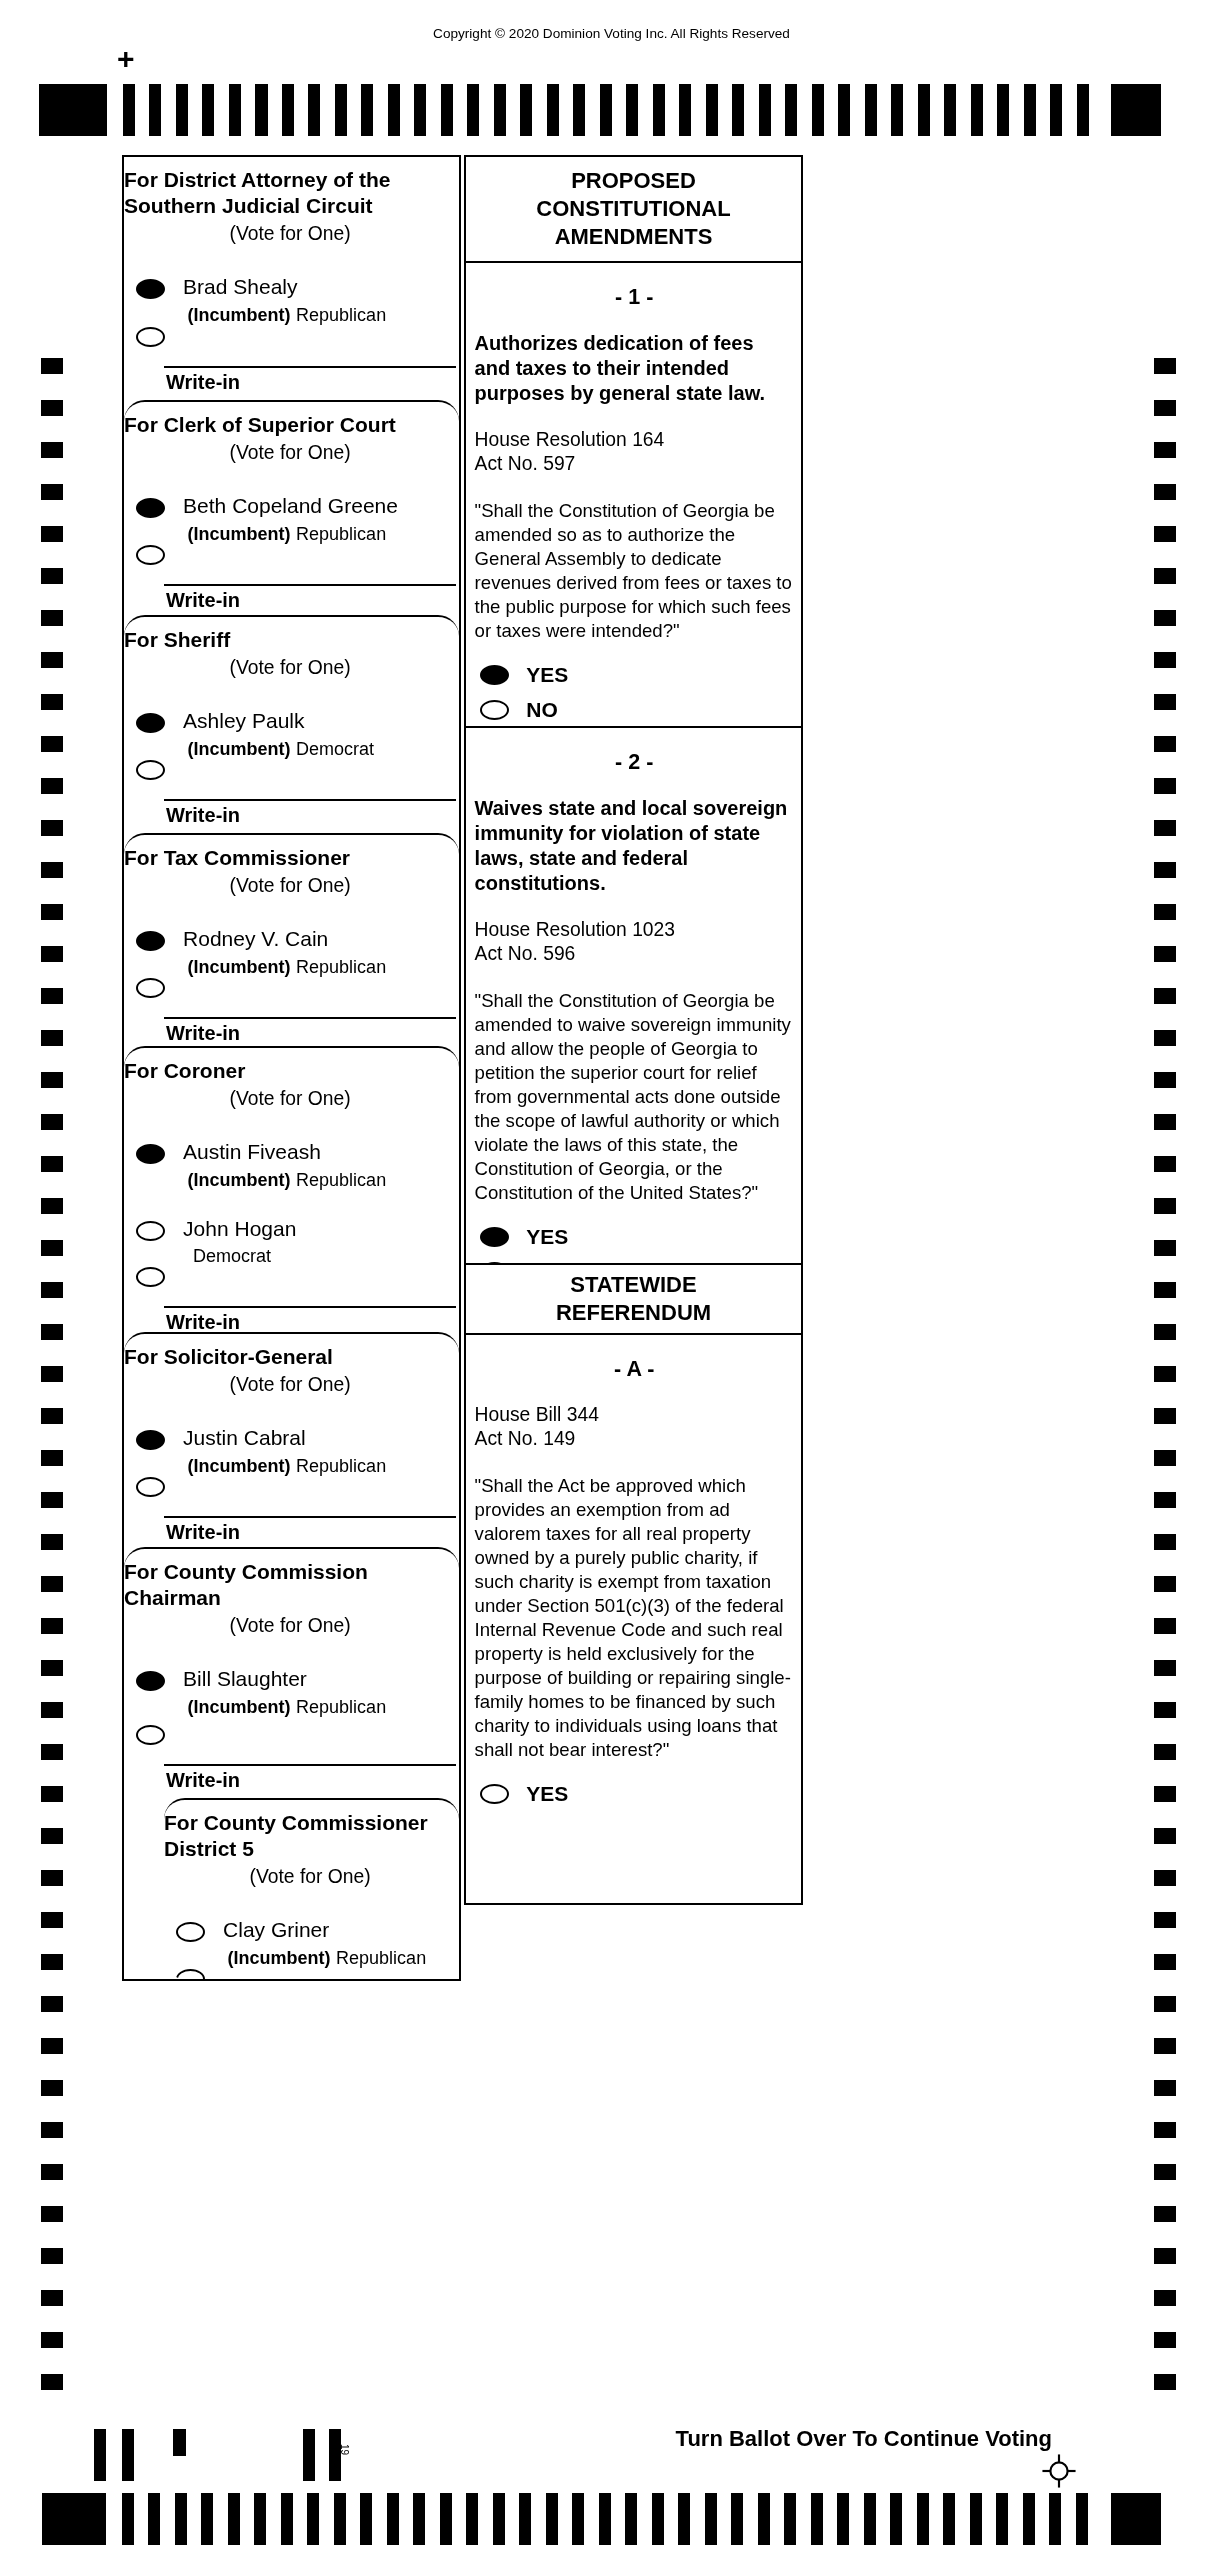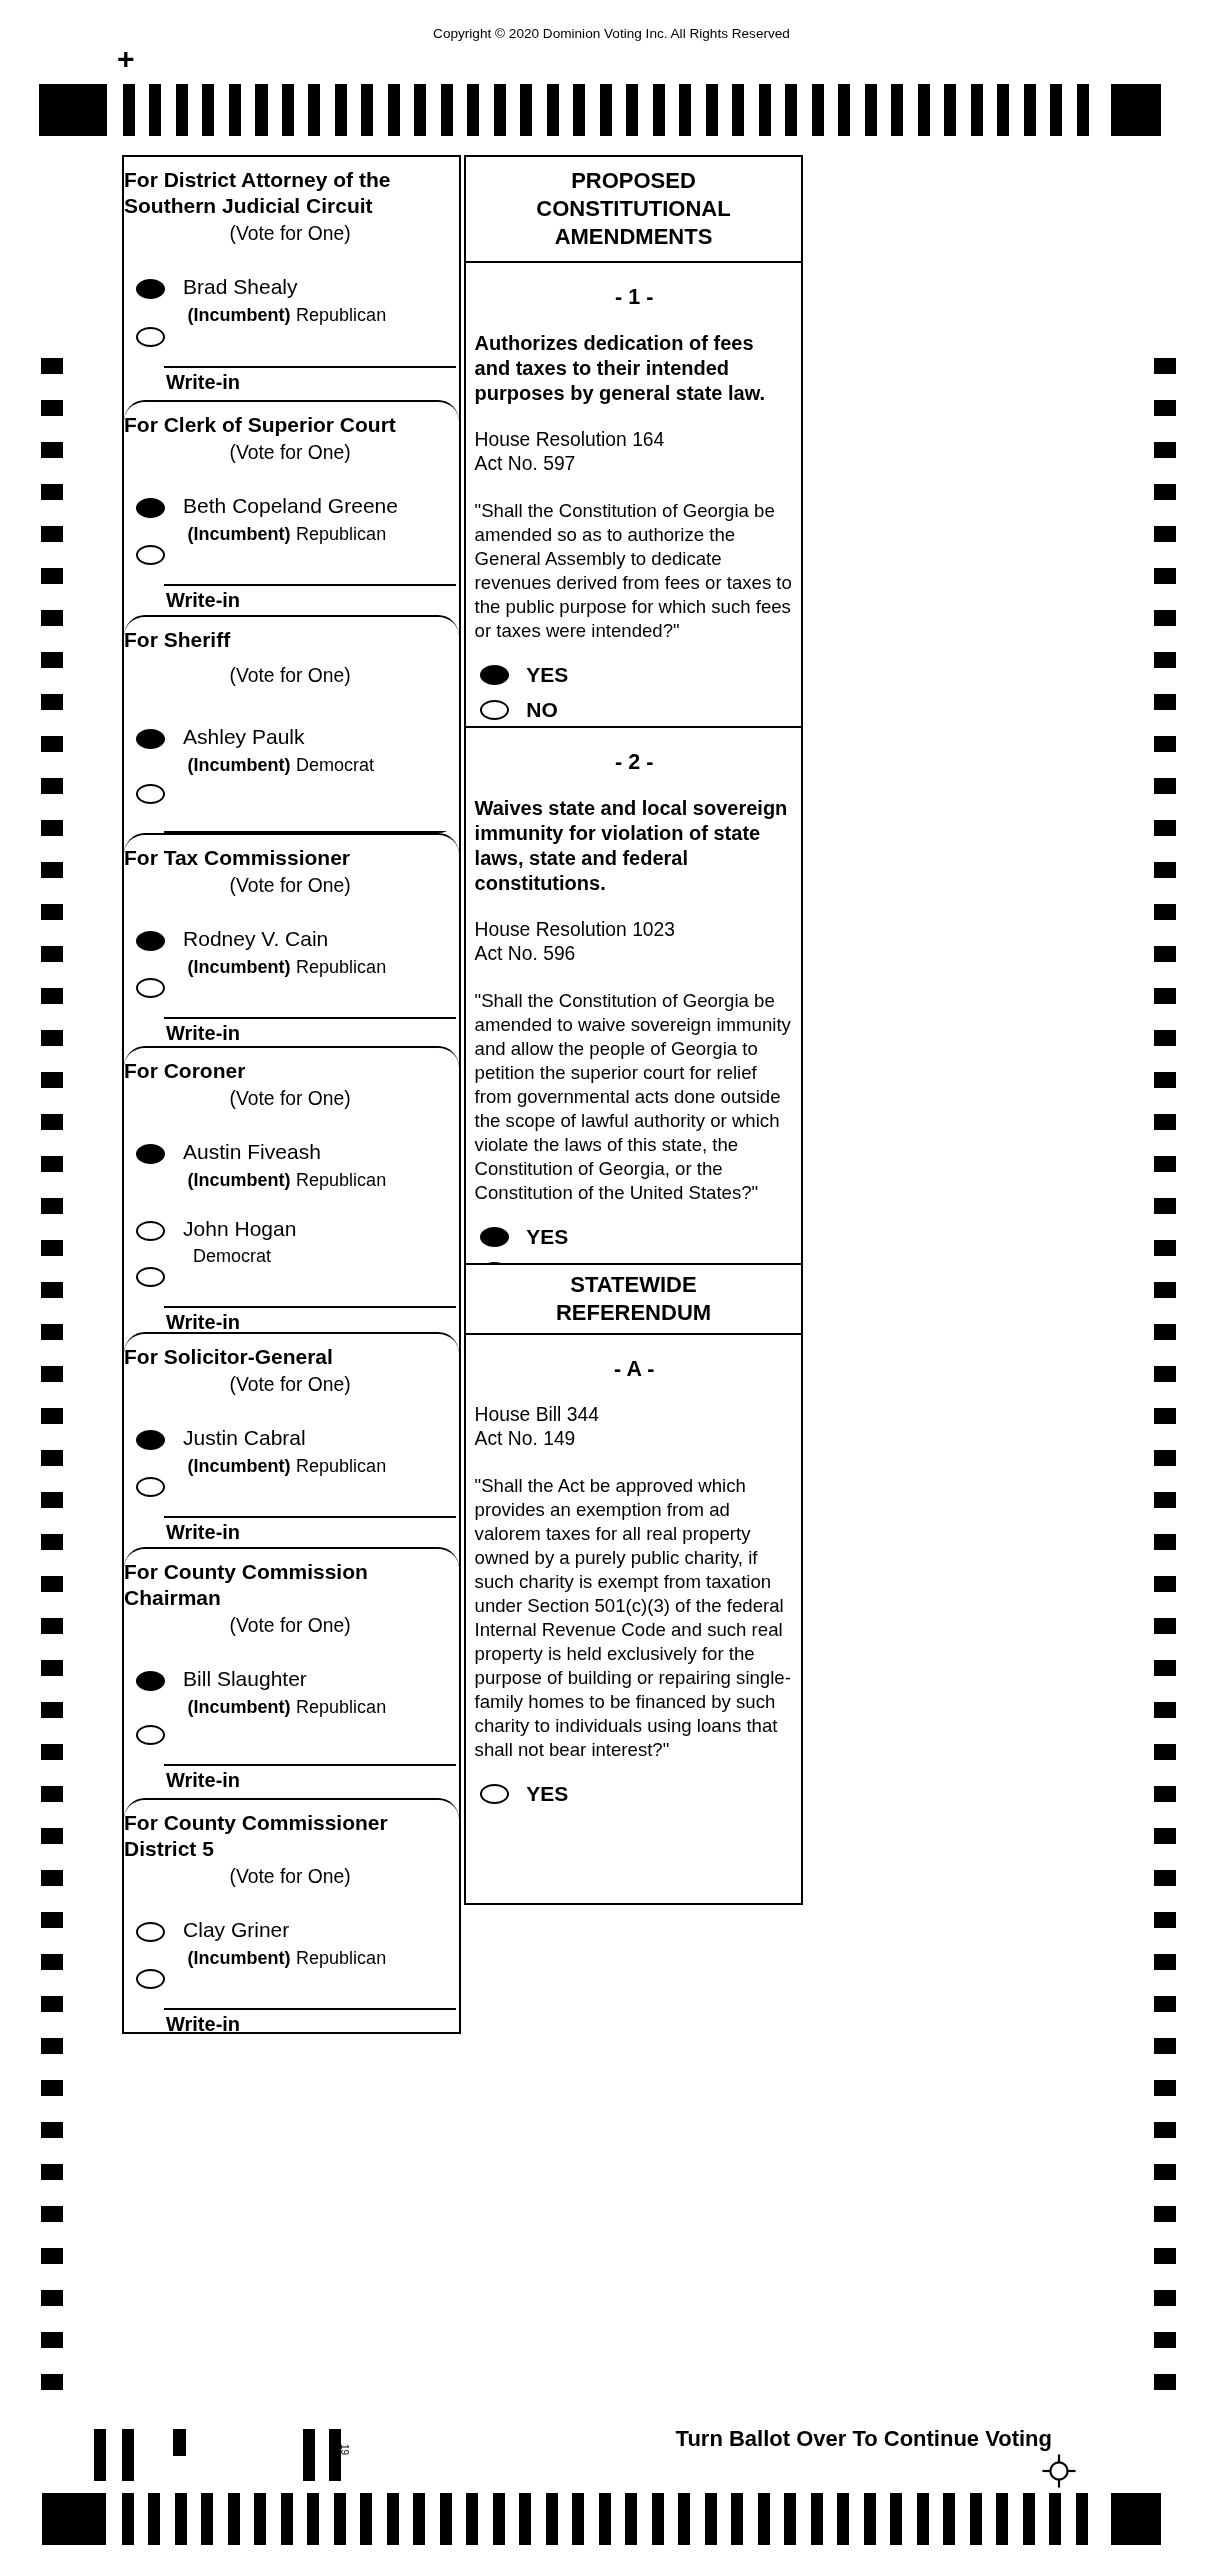--- a/index.html
+++ b/index.html
@@ -101,21 +101,21 @@
       <div class="cand-text">
         <div class="cand-name">Beth Copeland Greene</div>
         <div class="cand-sub"><b>(Incumbent)</b><span>Republican</span></div>
       </div>
     </div>
     <div class="wi-oval"><span class="oval"></span></div>
     <div class="wi-line"></div>
     <div class="wi-label">Write-in</div>
   </section>
 
-  <section class="race" style="height:218px;gap:8px;">
+  <section class="race" style="height:218px;">
     <div class="race-title">For Sheriff</div>
     <div class="race-vote">(Vote for One)</div>
     <div class="cand">
       <span class="oval filled"></span>
       <div class="cand-text">
         <div class="cand-name">Ashley Paulk</div>
         <div class="cand-sub"><b>(Incumbent)</b><span>Democrat</span></div>
       </div>
     </div>
     <div class="wi-oval"><span class="oval"></span></div>
@@ -184,21 +184,21 @@
       <div class="cand-text">
         <div class="cand-name">Bill Slaughter</div>
         <div class="cand-sub"><b>(Incumbent)</b><span>Republican</span></div>
       </div>
     </div>
     <div class="wi-oval"><span class="oval"></span></div>
     <div class="wi-line"></div>
     <div class="wi-label">Write-in</div>
   </section>
 
-  <section class="race" style="height:234px;">
+  <section class="race" style="height:181px;margin-left:40px;">
     <div class="race-title">For County Commissioner
 District 5</div>
     <div class="race-vote">(Vote for One)</div>
     <div class="cand">
       <span class="oval"></span>
       <div class="cand-text">
         <div class="cand-name">Clay Griner</div>
         <div class="cand-sub"><b>(Incumbent)</b><span>Republican</span></div>
       </div>
     </div>

